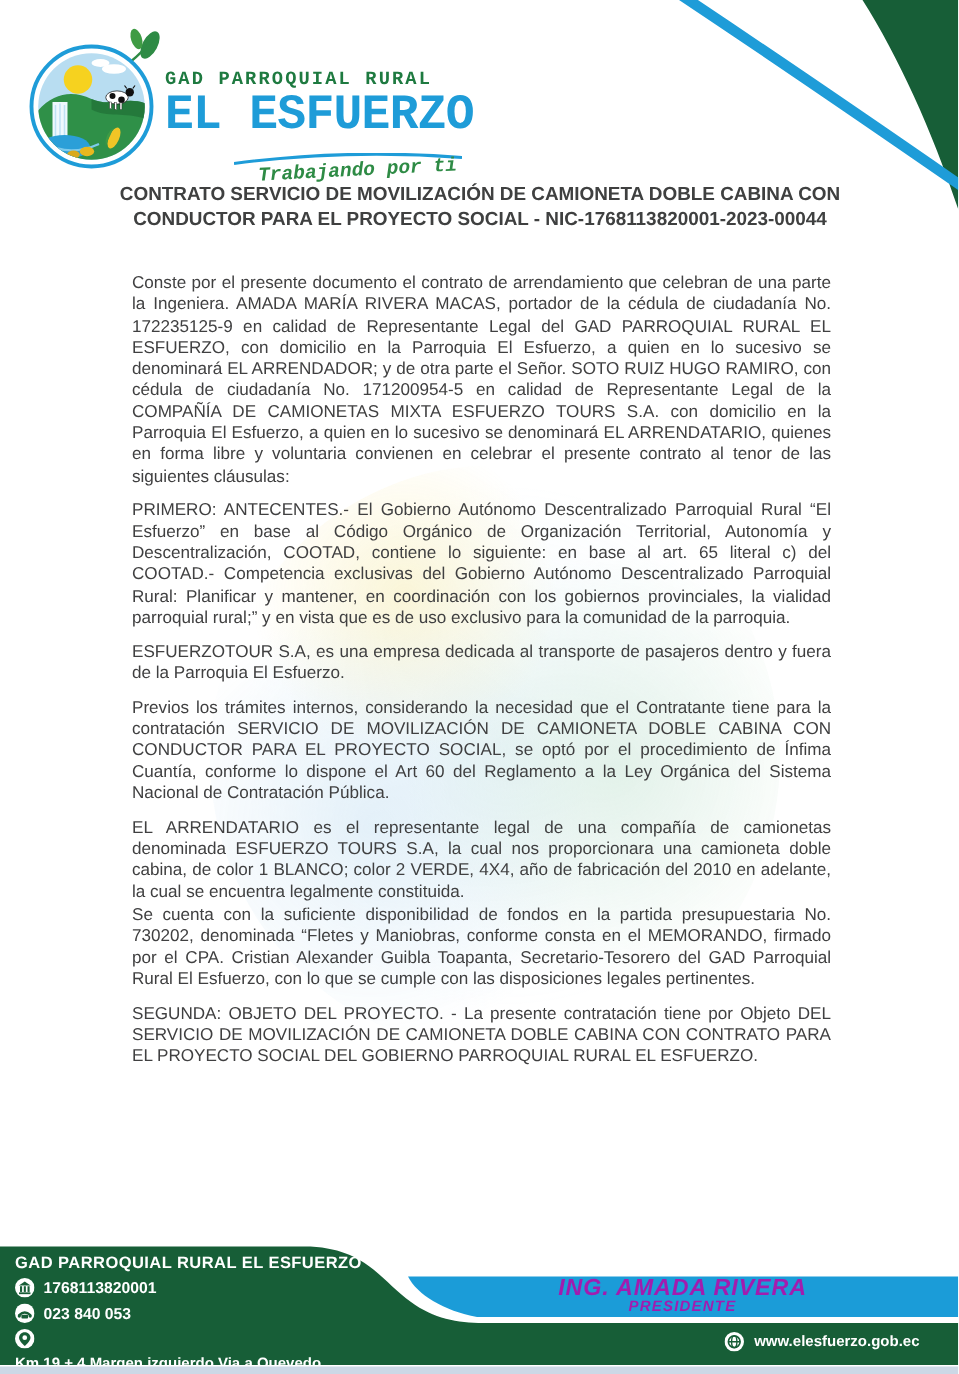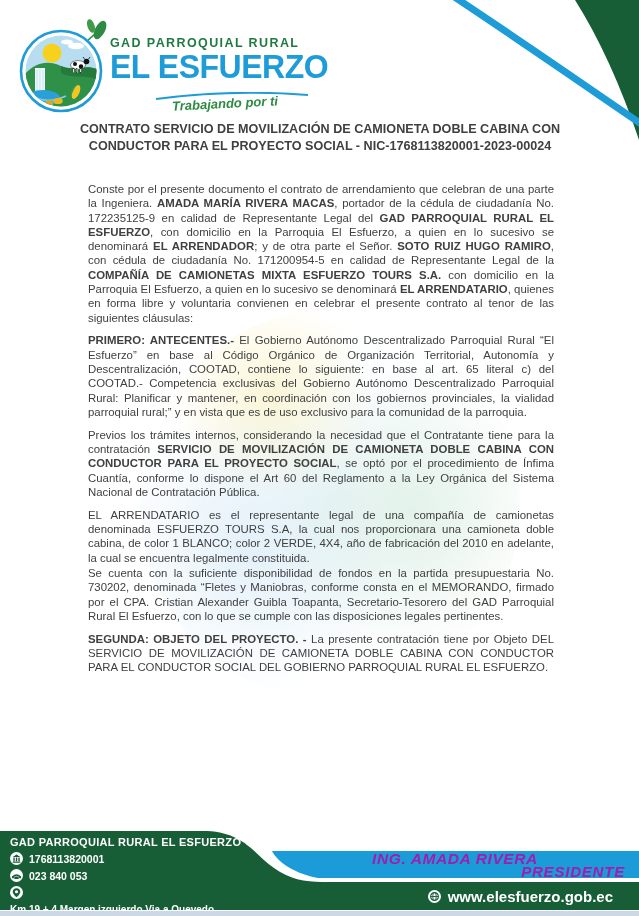--- a/index.html
+++ b/index.html
@@ -4,21 +4,21 @@
 <style>
   html,body{margin:0;padding:0;background:#ffffff;}
   .page{position:relative;width:639px;height:916px;background:#fff;overflow:hidden;
         font-family:"Liberation Sans",sans-serif;color:#404041;}
 
   
   .corner{position:absolute;top:0;right:0;width:210px;height:150px;}
 
   
   .logo-svg{position:absolute;left:16px;top:16px;width:100px;height:100px;}
-  .brand{position:absolute;left:110px;top:36px;width:230px;}
+  .brand{position:absolute;left:110px;top:46px;width:230px;font-family:Liberation Mono, monospace;}
   .brand-small{color:#1e7a40;font-weight:bold;font-size:12.5px;letter-spacing:1.4px;}
   .brand-big{color:#1e9cd8;font-weight:bold;font-size:33px;line-height:1.02;
              transform:scaleX(.97);transform-origin:left;letter-spacing:-.5px;}
   .brand-swoosh{position:absolute;left:46px;top:56px;width:152px;height:10px;}
   .brand-slogan{position:absolute;left:62px;top:60px;color:#2e8b45;font-style:italic;
                 font-weight:bold;font-size:13px;transform:rotate(-3deg);}
 
   
   .watermark{position:absolute;left:140px;top:310px;width:380px;height:390px;border-radius:50%;
     background:
@@ -28,37 +28,37 @@
       radial-gradient(circle at 52% 48%, rgba(176,218,240,.30), rgba(176,218,240,0) 62%);
     opacity:.55;z-index:0;}
 
   
   .doc-title{position:absolute;left:64px;top:121px;width:512px;margin:0;text-align:center;
              font-weight:bold;font-size:12.6px;line-height:16.6px;color:#3f4040;z-index:1;}
   .body-text{position:absolute;left:88px;top:182px;width:466px;font-size:11.4px;
              line-height:14.3px;text-align:justify;z-index:1;}
   .body-text p{margin:0 0 8.5px;}
   .body-text p.tight{margin-bottom:1px;}
-  .b{font-weight:bold;}
+  .b{font-weight:normal;}
 
   
   .footer{position:absolute;left:0;top:830px;width:639px;height:80px;z-index:2;}
   .footer-shapes{position:absolute;left:0;top:0;width:639px;height:80px;}
   .f-org{position:absolute;left:10px;top:6px;color:#fff;font-weight:bold;font-size:11px;letter-spacing:.3px;}
   .f-row{position:absolute;left:10px;display:flex;align-items:center;gap:6px;color:#fff;
          font-weight:bold;font-size:10.5px;}
   .f-row.ruc{top:22px;} .f-row.phone{top:39px;}
   .f-row.addr{top:56px;align-items:flex-start;font-size:10px;line-height:10.6px;flex-direction:column;}
   .f-ico{width:13px;height:13px;flex:0 0 13px;}
   .f-name{position:absolute;left:285px;top:21px;width:340px;text-align:center;color:#a21caf;
           font-style:italic;font-weight:bold;}
   .f-name .nm{font-size:15.5px;line-height:15.5px;letter-spacing:.6px;}
-  .f-name .tt{font-size:15px;line-height:10px;letter-spacing:.8px;text-align:right;}
+  .f-name .tt{font-size:10px;line-height:10px;letter-spacing:.8px;}
   .f-web{position:absolute;right:26px;top:58px;display:flex;align-items:center;gap:7px;
-         color:#fff;font-size:15px;font-weight:bold;}
+         color:#fff;font-size:10px;font-weight:bold;}
   .bottom-strip{position:absolute;left:0;top:911px;width:639px;height:5px;
                 background:#ccd8e6;border-bottom:1px solid #aebfce;z-index:2;}
 </style>
 </head>
 <body>
 
 <div class="page">
 
   <svg class="corner" viewBox="0 0 210 150">
     <path d="M146,0 L210,0 L210,140 C192,86 170,38 146,0 Z" fill="#175e37"></path>
@@ -109,29 +109,30 @@
     <div class="brand-small">GAD PARROQUIAL RURAL</div>
     <div class="brand-big">EL ESFUERZO</div>
     <svg class="brand-swoosh" viewBox="0 0 152 10">
       <path d="M0,7 Q76,-3 152,3" stroke="#1e9cd8" stroke-width="2" fill="none"></path>
     </svg>
     <div class="brand-slogan">Trabajando por ti</div>
   </div>
 
   <div class="watermark"></div>
 
-  <h1 class="doc-title">CONTRATO SERVICIO DE MOVILIZACIÓN DE CAMIONETA DOBLE CABINA CON CONDUCTOR PARA EL PROYECTO SOCIAL - NIC-1768113820001-2023-00024</h1>
+  <h1 class="doc-title">CONTRATO SERVICIO DE MOVILIZACIÓN DE CAMIONETA DOBLE CABINA CON CONDUCTOR PARA EL PROYECTO SOCIAL - NIC-1768113820001-2023-00044</h1>
 
   <main class="body-text">
     <p><span>Conste por el presente documento el contrato de arrendamiento que celebran de una parte la Ingeniera. </span><span class="b">AMADA MARÍA RIVERA MACAS</span><span>, portador de la cédula de ciudadanía No. 172235125-9 en calidad de Representante Legal del </span><span class="b">GAD PARROQUIAL RURAL EL ESFUERZO</span><span>, con domicilio en la Parroquia El Esfuerzo, a quien en lo sucesivo se denominará </span><span class="b">EL ARRENDADOR</span><span>; y de otra parte el Señor. </span><span class="b">SOTO RUIZ HUGO RAMIRO</span><span>, con cédula de ciudadanía No. 171200954-5 en calidad de Representante Legal de la </span><span class="b">COMPAÑÍA DE CAMIONETAS MIXTA ESFUERZO TOURS S.A.</span><span> con domicilio en la Parroquia El Esfuerzo, a quien en lo sucesivo se denominará </span><span class="b">EL ARRENDATARIO</span><span>, quienes en forma libre y voluntaria convienen en celebrar el presente contrato al tenor de las siguientes cláusulas:</span></p>
     <p><span class="b">PRIMERO: ANTECENTES.-</span><span> El Gobierno Autónomo Descentralizado Parroquial Rural “El Esfuerzo” en base al Código Orgánico de Organización Territorial, Autonomía y Descentralización, COOTAD, contiene lo siguiente: en base al art. 65 literal c) del COOTAD.- Competencia exclusivas del Gobierno Autónomo Descentralizado Parroquial Rural: Planificar y mantener, en coordinación con los gobiernos provinciales, la vialidad parroquial rural;” y en vista que es de uso exclusivo para la comunidad de la parroquia.</span></p>
+    <p><span class="b">ESFUERZOTOUR S.A</span><span>, es una empresa dedicada al transporte de pasajeros dentro y fuera de la Parroquia El Esfuerzo.</span></p>
     <p><span>Previos los trámites internos, considerando la necesidad que el Contratante tiene para la contratación </span><span class="b">SERVICIO DE MOVILIZACIÓN DE CAMIONETA DOBLE CABINA CON CONDUCTOR PARA EL PROYECTO SOCIAL</span><span>, se optó por el procedimiento de Ínfima Cuantía, conforme lo dispone el Art 60 del Reglamento a la Ley Orgánica del Sistema Nacional de Contratación Pública.</span></p>
     <p class="tight"><span>EL ARRENDATARIO es el representante legal de una compañía de camionetas denominada ESFUERZO TOURS S.A, la cual nos proporcionara una camioneta doble cabina, de color 1 BLANCO; color 2 VERDE, 4X4, año de fabricación del 2010 en adelante, la cual se encuentra legalmente constituida.</span></p>
     <p><span>Se cuenta con la suficiente disponibilidad de fondos en la partida presupuestaria No. 730202, denominada “Fletes y Maniobras, conforme consta en el MEMORANDO, firmado por el CPA. Cristian Alexander Guibla Toapanta, Secretario-Tesorero del GAD Parroquial Rural El Esfuerzo, con lo que se cumple con las disposiciones legales pertinentes.</span></p>
-    <p><span class="b">SEGUNDA: OBJETO DEL PROYECTO. -</span><span>  La presente contratación tiene por Objeto DEL SERVICIO DE MOVILIZACIÓN DE CAMIONETA DOBLE CABINA CON CONDUCTOR PARA EL CONDUCTOR SOCIAL DEL GOBIERNO PARROQUIAL RURAL EL ESFUERZO.</span></p>
+    <p><span class="b">SEGUNDA: OBJETO DEL PROYECTO. -</span><span>  La presente contratación tiene por Objeto DEL SERVICIO DE MOVILIZACIÓN DE CAMIONETA DOBLE CABINA CON CONTRATO PARA EL PROYECTO SOCIAL DEL GOBIERNO PARROQUIAL RURAL EL ESFUERZO.</span></p>
   </main>
 
   <footer class="footer">
     <svg class="footer-shapes" viewBox="0 0 639 80">
       <path d="M0,1 L207,1 C245,3 254,24 274,38 C289,49 305,52 322,52 L639,52 L639,80 L0,80 Z" fill="#175e37"></path>
       <path d="M272,21 L639,21 L639,48 L318,48 C296,44 278,33 272,21 Z" fill="#1b9cd8"></path>
     </svg>
 
     <div class="f-org">GAD PARROQUIAL RURAL EL ESFUERZO</div>
 

